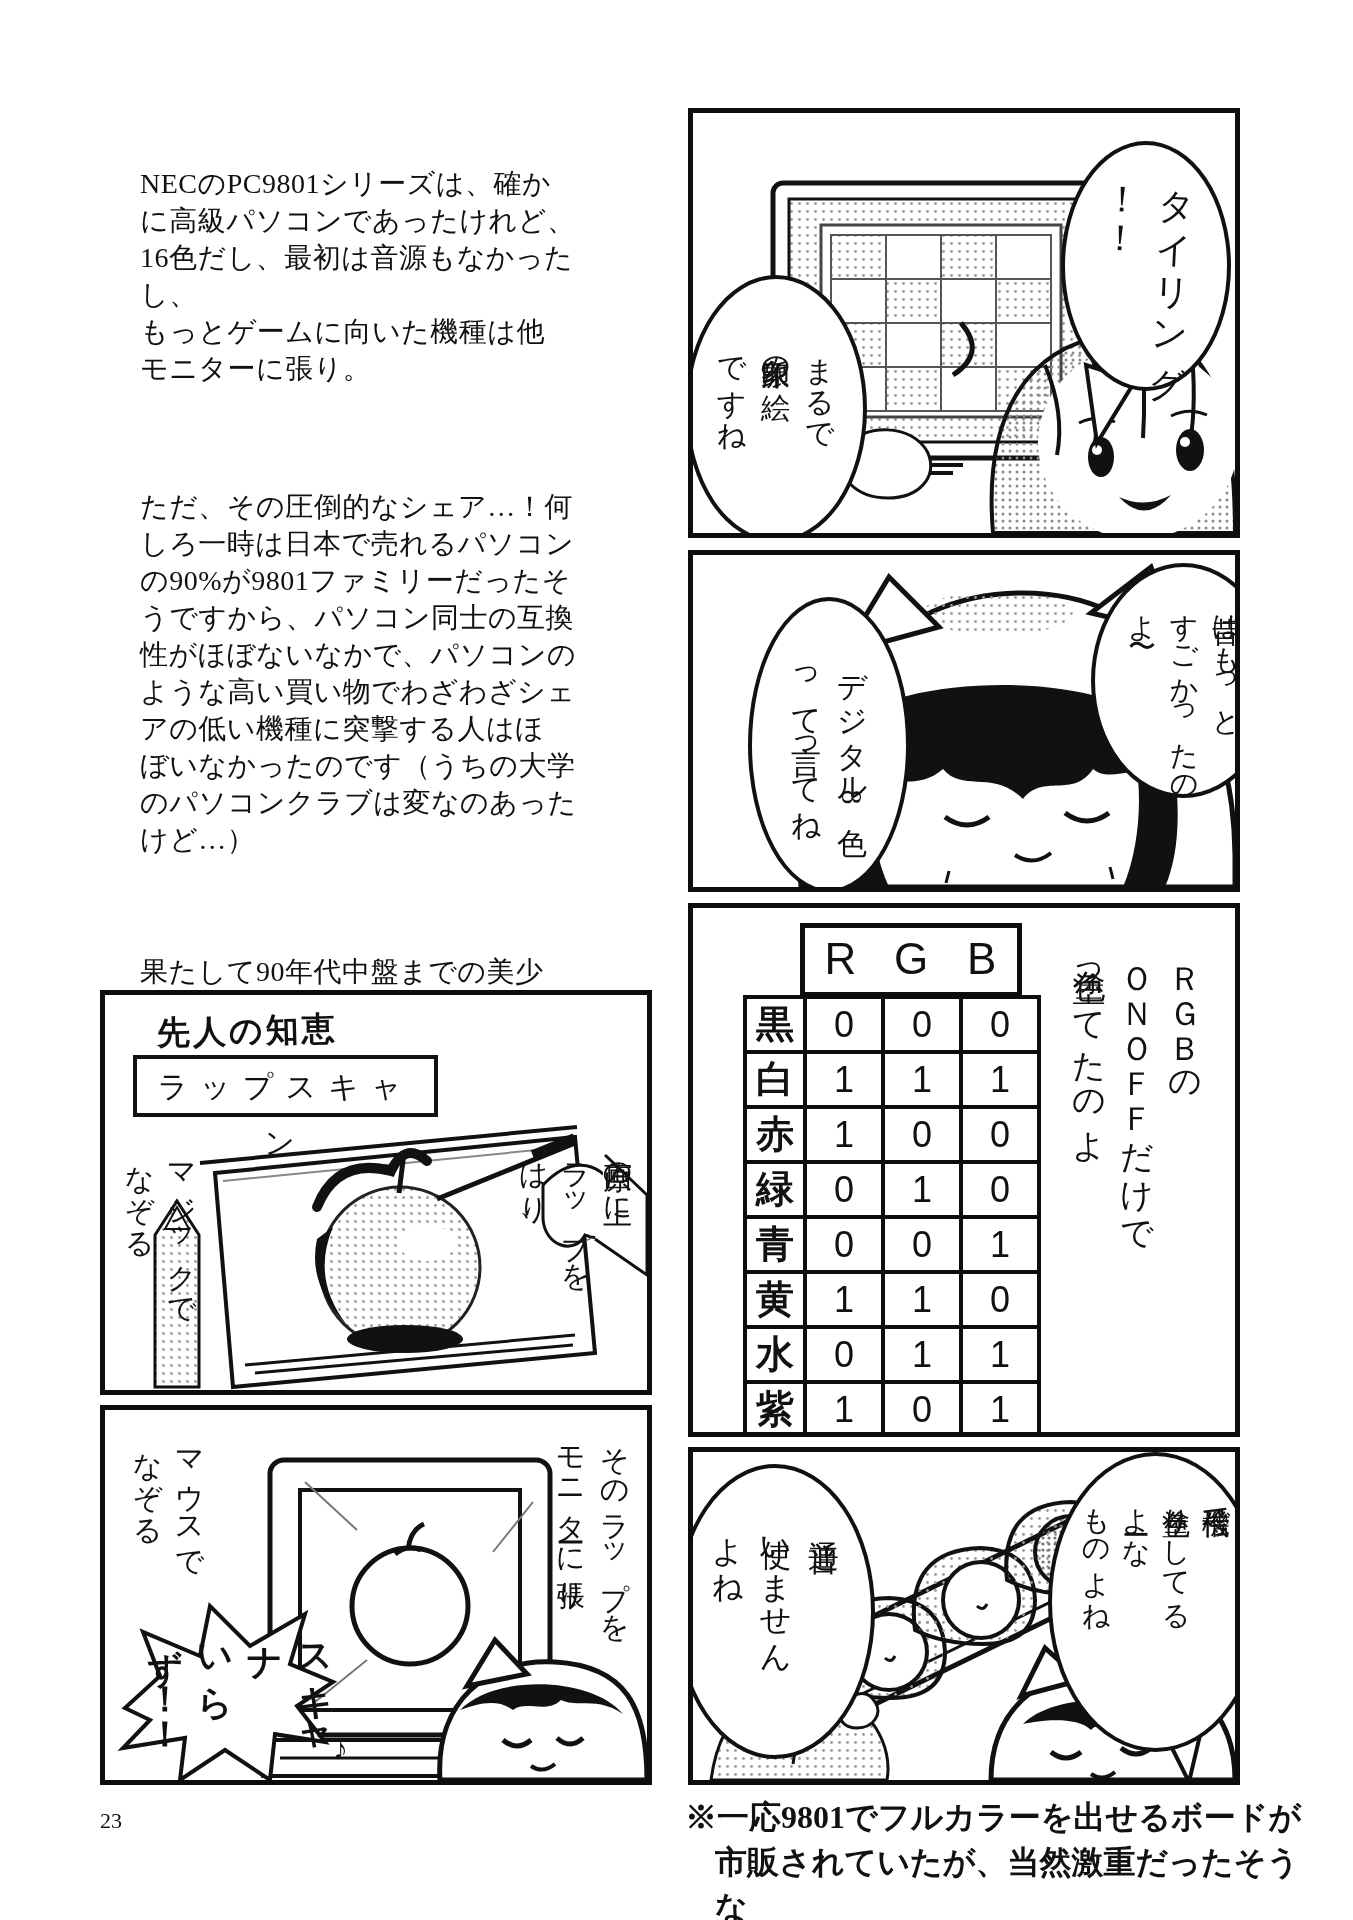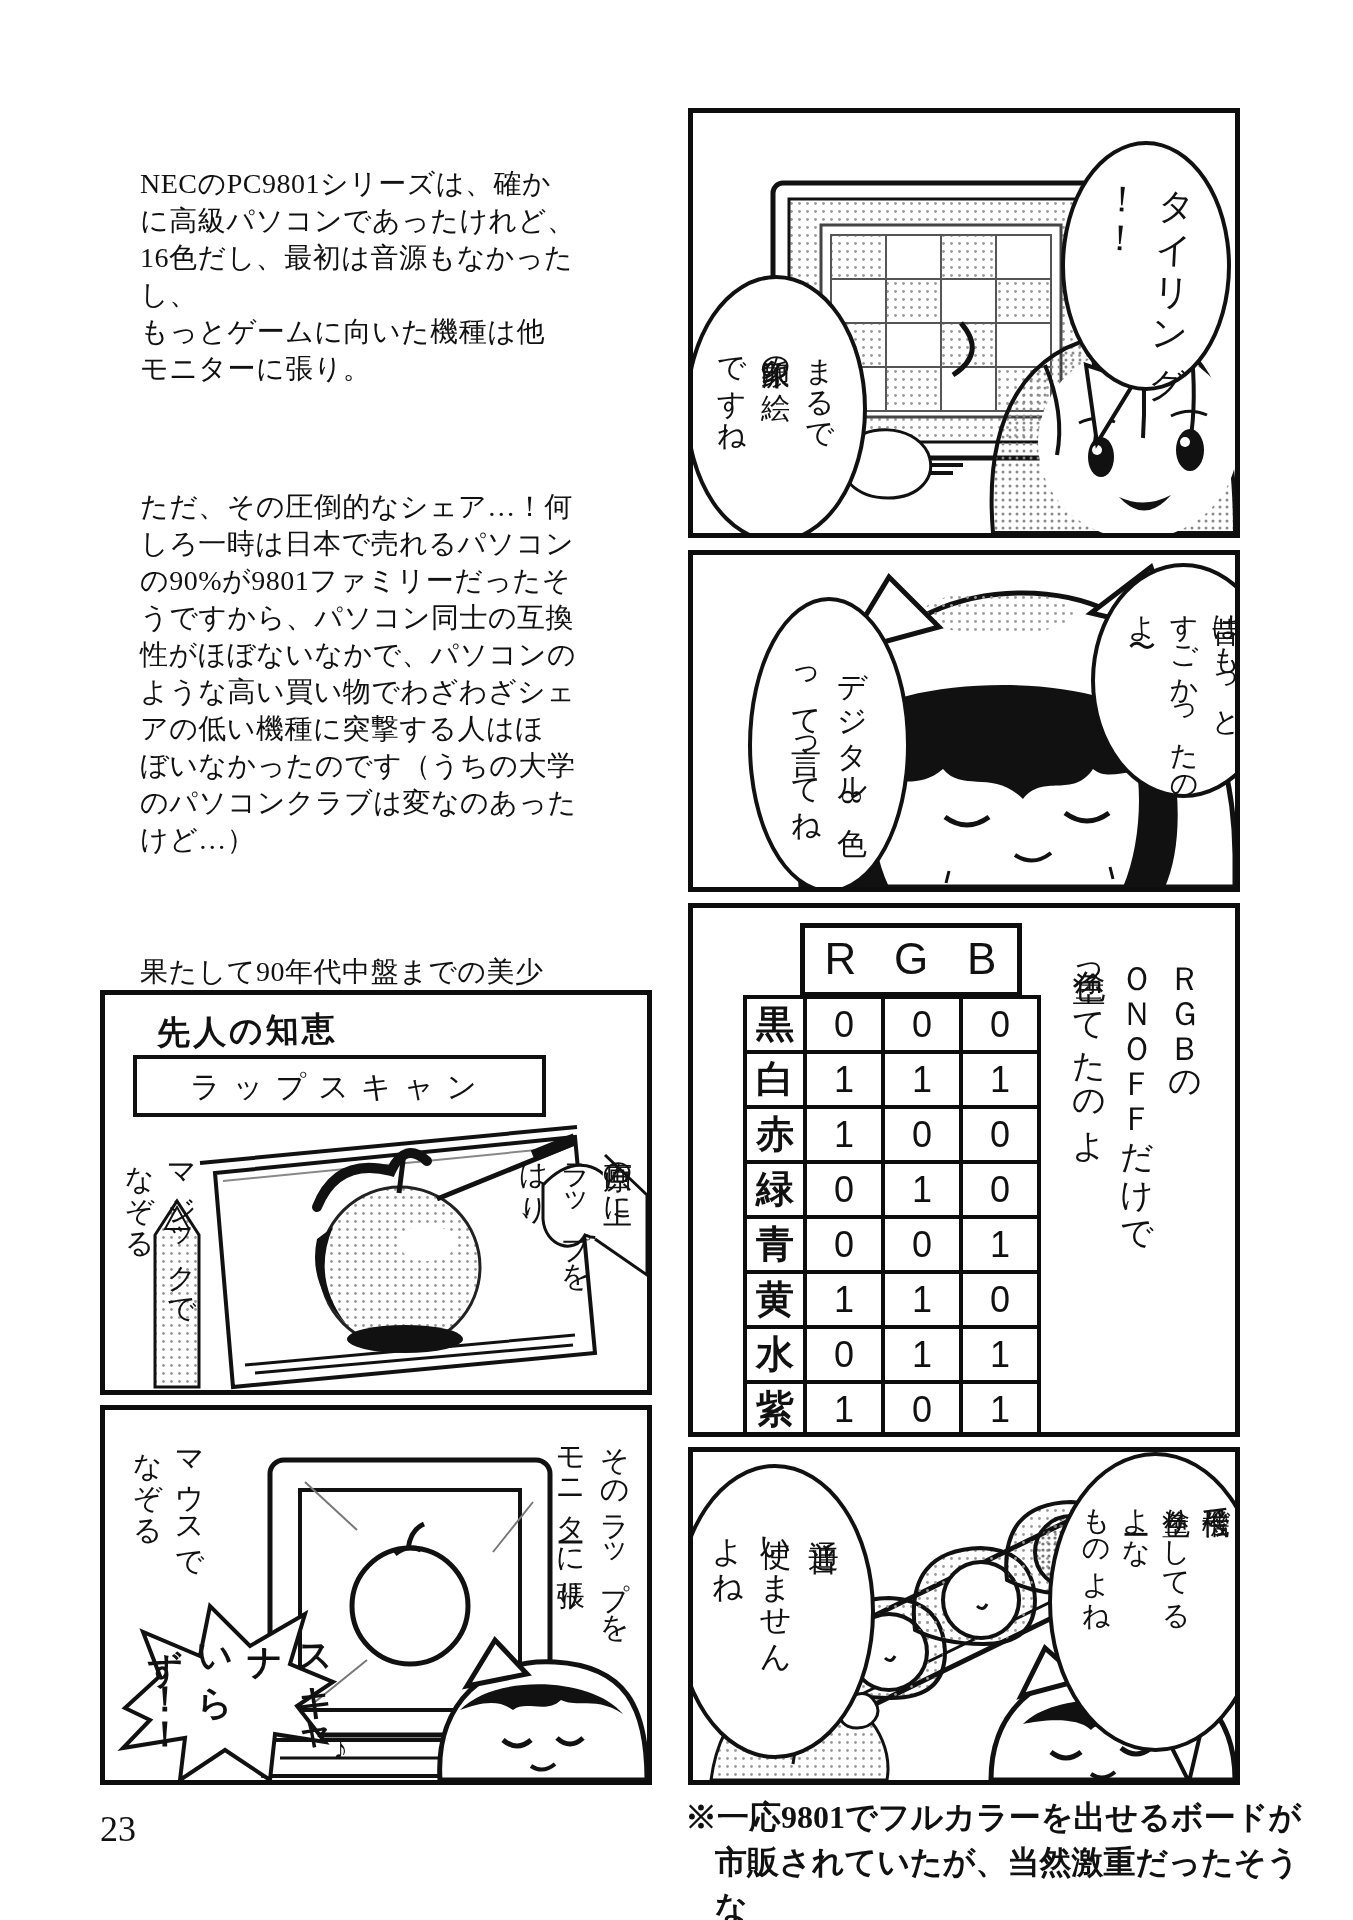--- a/index.html
+++ b/index.html
@@ -25,32 +25,32 @@
                    font-size:44px;line-height:62px;}
   .rgb-table{position:absolute;left:50px;top:87px;border-collapse:collapse;z-index:1;background:#fff;}
   .rgb-table td{border:4px solid #0d0d0d;width:74px;height:48px;text-align:center;padding:0;
                 font-family:"Liberation Sans",sans-serif;font-size:36px;}
   .rgb-table td.lbl{width:56px;font-size:38px;font-weight:600;}
   .p3side{position:absolute;top:36px;right:26px;font-family:"Liberation Sans",sans-serif;
           font-size:33px;line-height:48px;letter-spacing:2px;z-index:2;}
   
   .tip-title{position:absolute;left:52px;top:14px;font-family:"Liberation Sans",sans-serif;
              font-weight:700;font-size:33px;letter-spacing:3px;transform:rotate(-1.5deg);z-index:3;}
-  .tip-label{position:absolute;left:28px;top:60px;width:413px;height:62px;border:4px solid #111;
+  .tip-label{position:absolute;left:28px;top:60px;width:305px;height:62px;border:4px solid #111;
              box-sizing:border-box;text-align:center;font-size:30px;letter-spacing:12px;
              line-height:56px;background:#fff;z-index:3;}
   .cap{position:absolute;font-family:"Liberation Sans",sans-serif;font-size:29px;line-height:42px;z-index:3;}
   .burst-text{position:absolute;left:34px;top:212px;font-size:35px;font-weight:700;line-height:50px;z-index:3;}
   .note-icon{position:absolute;left:228px;top:322px;font-size:30px;z-index:3;
              font-family:"Liberation Sans",sans-serif;}
   
   .footnote{position:absolute;left:685px;top:1795px;width:640px;font-size:32px;font-weight:700;
             line-height:45px;}
   .footnote .l2{padding-left:30px;}
-  .pagenum{position:absolute;left:100px;top:1808px;font-size:36px;}
+  .pagenum{position:absolute;left:100px;top:1808px;font-size:22px;}
 </style>
 </head>
 <body>
 
 <div id="page">
 
   <div class="essay">
     <p>NECのPC9801シリーズは、確か
 に高級パソコンであったけれど、
 16色だし、最初は音源もなかったし、

